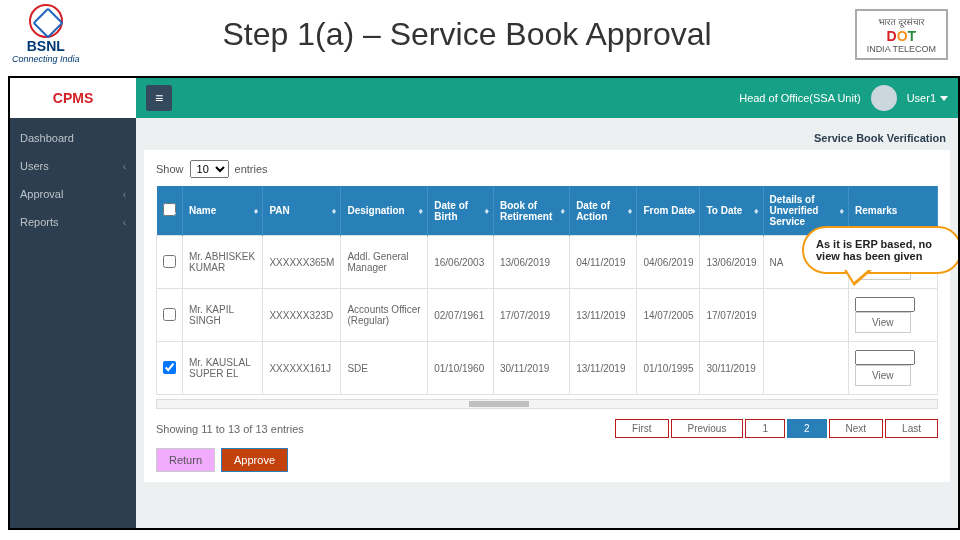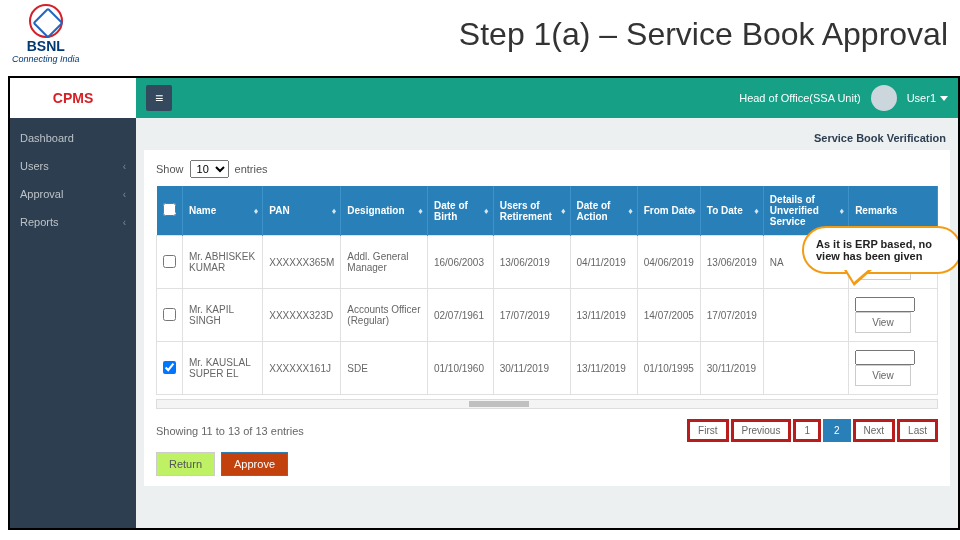--- a/index.html
+++ b/index.html
@@ -41,44 +41,51 @@
   .show-row select { font-size: 11px; padding: 1px 2px; }
 
   table.data { width: 100%; border-collapse: collapse; font-size: 10px; }
   table.data th { background: #2980b9; color: #fff; padding: 8px 6px; text-align: left; font-weight: 600; border-right: 1px solid #3e92ca; position: relative; }
   table.data th .sort { position: absolute; right: 4px; top: 50%; transform: translateY(-50%); font-size: 9px; opacity: .8;}
   table.data td { border: 1px solid #e0e0e0; padding: 8px 6px; color: #666; vertical-align: middle; }
   .viewbtn { display: inline-block; border: 1px solid #ccc; padding: 4px 16px; font-size: 10px; color:#666; background:#fff; }
 
   .tfoot-row { display: flex; justify-content: space-between; align-items: center; margin-top: 10px; font-size: 11px; color:#666;}
   .pager { display:flex; gap:2px;}
-  .pager .pg { border:3px solid #b91c1c; padding:3px 8px; font-size:10px; color:#666;}
+  .pager .pg { border:1px solid #b91c1c; padding:3px 16px; font-size:10px; color:#666;}
   .pager .pg.active { background:#2980b9; color:#fff; border-color:#2980b9;}
 
   .actions { margin-top: 10px; display:flex; gap:6px;}
-  .btn { border:1px solid #ccc; padding:5px 12px; font-size:11px; background:#bef264; color:#555;}
+  .btn { border:1px solid #ccc; padding:5px 12px; font-size:11px; background:#f0abfc; color:#555;}
   .btn.primary { background:#c2410c; color:#fff; border-color:#2980b9;}
 
   .callout { position:absolute; right:-4px; top:108px; width:160px; background:#fff; border:2px solid #f39c12; border-radius:30px; padding:10px 12px; font-size:11px; font-weight:bold; color:#222; }
   .callout::after { content:""; position:absolute; left:40px; bottom:-14px; width:0;height:0; border-left:10px solid transparent; border-right:18px solid transparent; border-top:16px solid #f39c12; }
   .callout::before { content:""; position:absolute; left:42px; bottom:-10px; width:0;height:0; border-left:8px solid transparent; border-right:15px solid transparent; border-top:13px solid #fff; z-index:1;}
 
   .hscroll { height:10px; background:#f4f4f4; border:1px solid #ddd; margin-top:4px; position:relative;}
   .hscroll .thumb { position:absolute; left:40%; top:1px; height:6px; width:60px; background:#c0c0c0;}
 </style>
 </head>
 <body>
 
 <div class="slide-header">
   <div class="bsnl-logo">
     <div class="mark"></div>
     <div class="txt">BSNL</div>
     <div class="tag">Connecting India</div>
   </div>
   <div class="slide-title">Step 1(a) – Service Book Approval</div>
+  <div class="dot-logo">
+    <div class="sans">भारत दूरसंचार</div>
+    <div class="big">
+      <span>D</span><span class="o">O</span><span class="t">T</span>
+    </div>
+    <div class="sans">INDIA TELECOM</div>
+  </div>
 </div>
 
 <div class="app">
   <div class="topline">
     <div class="brand">CPMS</div>
     <div class="topbar">
       <div class="hamburger">≡</div>
       <div class="topbar-right">
         <span>Head of Office(SSA Unit)</span>
         <div class="avatar-circle"></div>
@@ -121,21 +128,21 @@
         </div>
 
         <table class="data">
           <thead>
             <tr>
               <th style="width:26px;"><input type="checkbox" style=""><span class="sort">▲</span></th>
               <th><span>Name</span><span class="sort">♦</span></th>
               <th><span>PAN</span><span class="sort">♦</span></th>
               <th><span>Designation</span><span class="sort">♦</span></th>
               <th><span>Date of Birth</span><span class="sort">♦</span></th>
-              <th><span>Users of Retirement</span><span class="sort">♦</span></th>
+              <th><span>Book of Retirement</span><span class="sort">♦</span></th>
               <th><span>Date of Action</span><span class="sort">♦</span></th>
               <th><span>From Date</span><span class="sort">♦</span></th>
               <th><span>To Date</span><span class="sort">♦</span></th>
               <th><span>Details of Unverified Service</span><span class="sort">♦</span></th>
               <th><span>Remarks</span></th>
             </tr>
           </thead>
           <tbody id="tbody">
               <tr>
                 <td><input type="checkbox" style=""></td>

